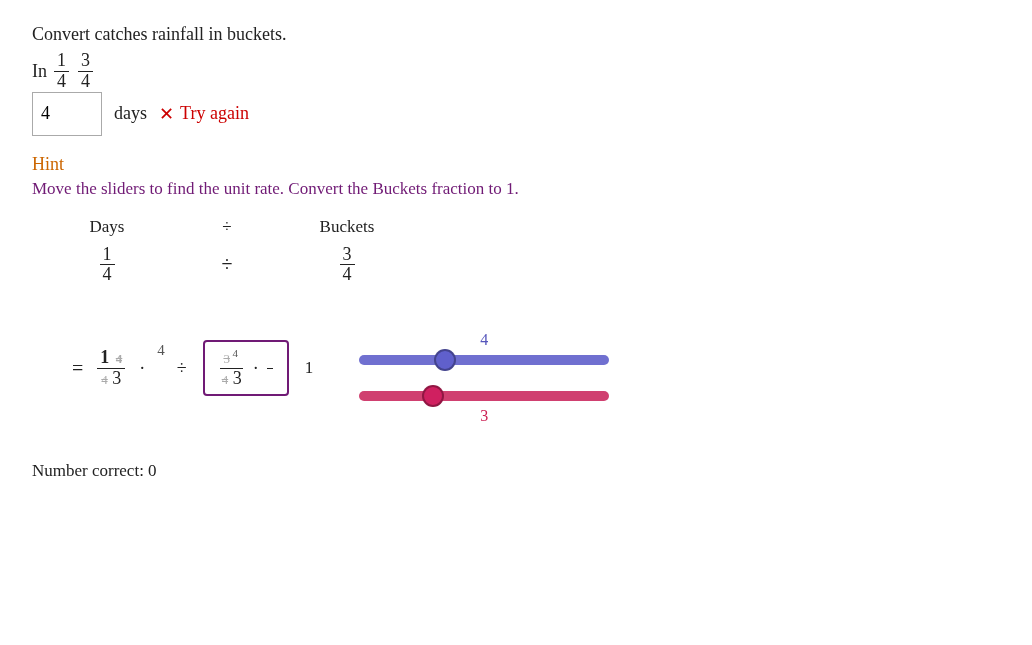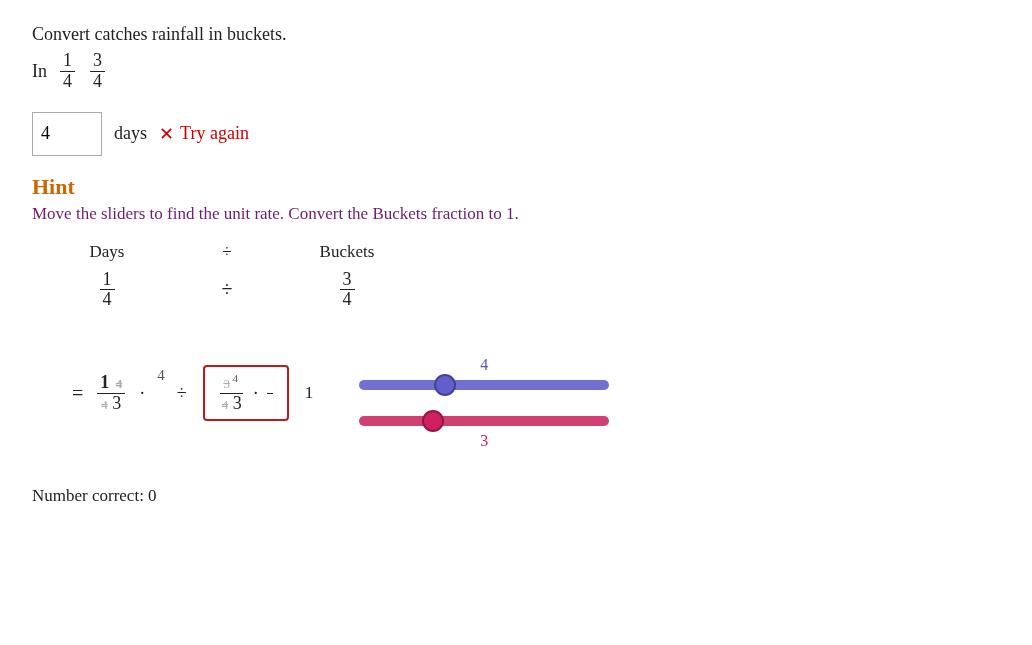--- a/index.html
+++ b/index.html
@@ -13,25 +13,24 @@
     }
 
     .problem-title {
       font-size: 18px;
       margin-bottom: 6px;
     }
 
     .problem-statement {
       font-size: 18px;
       line-height: 1.6;
-      margin-bottom: 20px;
       display: flex;
       align-items: center;
       flex-wrap: wrap;
-      gap: 11px;
+      gap: 5px;
     }
 
     .fraction {
       display: inline-flex;
       flex-direction: column;
       align-items: center;
       vertical-align: middle;
       font-size: 18px;
       line-height: 1.1;
       margin: 0 2px;
@@ -92,22 +91,22 @@
       font-size: 18px;
       color: #cc0000;
     }
 
     .hint-section {
       margin-bottom: 18px;
     }
 
     .hint-label {
       color: #cc6600;
-      font-weight: bold;
-      font-size: 22px;
+      font-weight: normal;
+      font-size: 18px;
       margin-bottom: 4px;
     }
 
     .hint-text {
       font-size: 17px;
       color: #701a75;
     }
 
     
     .col-headers {
@@ -148,21 +147,21 @@
       gap: 12px;
       margin-left: 20px;
       margin-top: 10px;
     }
 
     .equals-sign {
       font-size: 20px;
     }
 
     .boxed-fraction {
-      border: 2px solid #b91c1c;
+      border: 2px solid #701a75;
       border-radius: 4px;
       padding: 6px 12px;
       display: inline-flex;
       align-items: center;
       gap: 6px;
       font-size: 17px;
     }
 
     .dot-sep {
       font-size: 18px;

